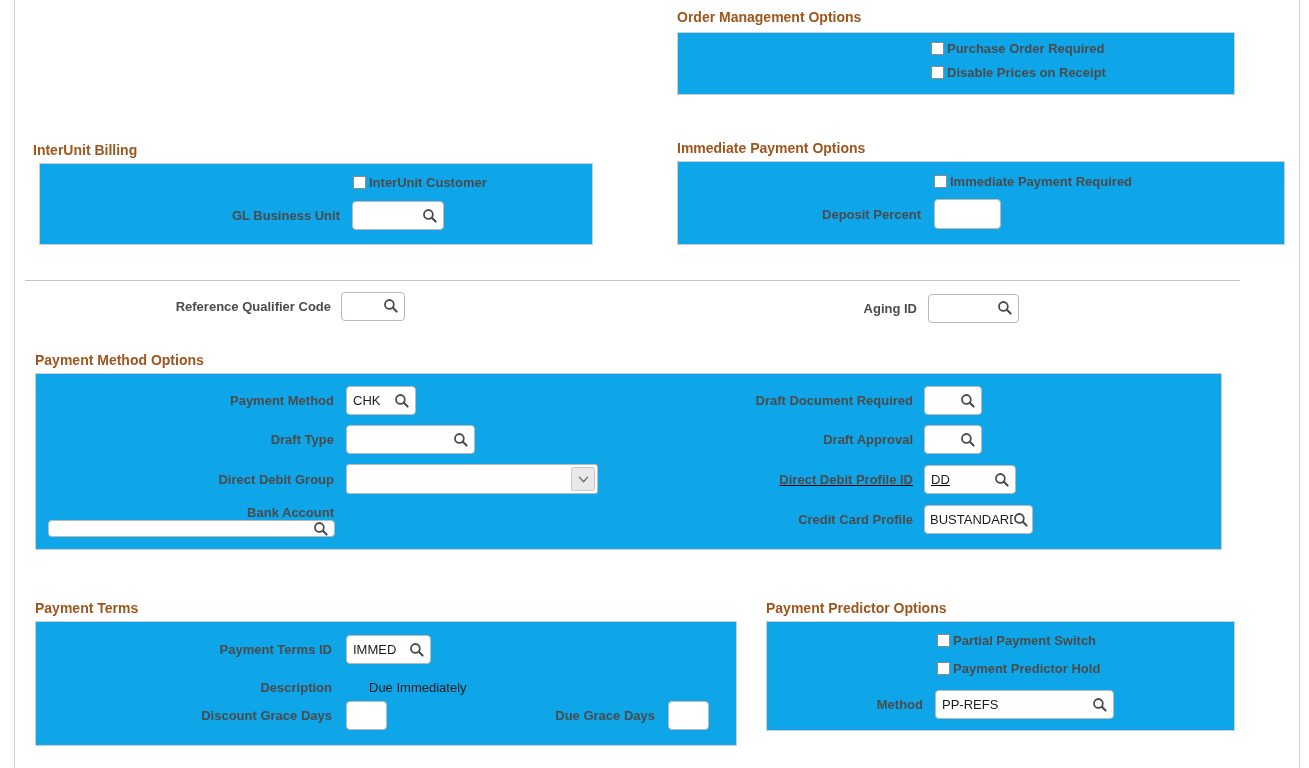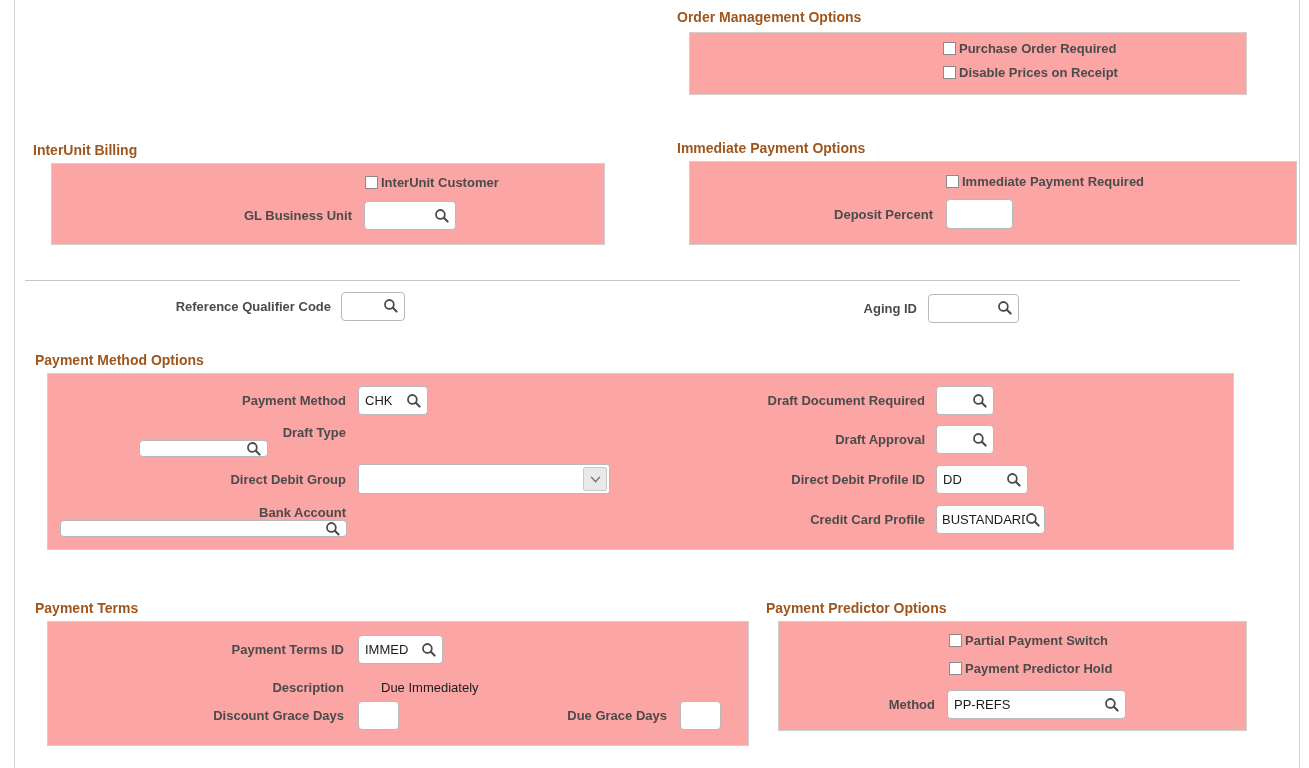--- a/index.html
+++ b/index.html
@@ -11,21 +11,21 @@
   }
   .frame-border { position:absolute; top:0; bottom:0; width:1px; background:#ccd3da; }
   .frame-border.left { left:14px; }
   .frame-border.right { left:1299px; }
 
   .section-title {
     position:absolute; font-size:14px; font-weight:bold; color:#9E561D;
     white-space:nowrap;
   }
   .group-box {
-    position:absolute; border:1px solid #cfcfcf; background:#fca5a5;margin-left:12px;
+    position:absolute; border:1px solid #cfcfcf; background:#0ea5e9;
   }
   .divider { position:absolute; height:1px; background:#c6c6c6; }
 
   .row { position:absolute; display:flex; align-items:center; white-space:nowrap; }
   .flabel {
     font-size:13px; font-weight:bold; color:#4B4B4B; text-align:right;
     display:inline-block;
   }
   .fvalue { font-size:13px; color:#1c1c1c; }
 
@@ -141,21 +141,21 @@
     <div class="row" style="left:0; top:12px; height:29px;">
       <span class="flabel" style="width:298px; margin-right:12px;">Payment Method</span>
       <span class="lookup-box" style="width:70px;">
         <input value="CHK" style="">
         <svg class="mag" width="16" height="16" viewBox="0 0 20 20">
             <circle cx="8" cy="8" r="5.5" fill="none" stroke="#4a4a4a" stroke-width="2.2"></circle>
             <line x1="12.3" y1="12.3" x2="17" y2="17" stroke="#4a4a4a" stroke-width="2.6" stroke-linecap="round"></line>
           </svg>
       </span>
     </div>
-    <div class="row" style="left:0; top:51px; height:29px;flex-direction:column;">
+    <div class="row" style="left:0; top:51px; height:29px;">
       <span class="flabel" style="width:298px; margin-right:12px;">Draft Type</span>
       <span class="lookup-box" style="width:129px;">
         <input value="" style="">
         <svg class="mag" width="16" height="16" viewBox="0 0 20 20">
             <circle cx="8" cy="8" r="5.5" fill="none" stroke="#4a4a4a" stroke-width="2.2"></circle>
             <line x1="12.3" y1="12.3" x2="17" y2="17" stroke="#4a4a4a" stroke-width="2.6" stroke-linecap="round"></line>
           </svg>
       </span>
     </div>
     <div class="row" style="left:0; top:90px; height:30px;">
@@ -193,21 +193,21 @@
     <div class="row" style="left:560px; top:51px; height:29px;">
       <span class="flabel" style="width:317px; margin-right:11px;">Draft Approval</span>
       <span class="lookup-box" style="width:58px;">
         <input style="padding-right: 20px;" value="">
         <svg class="mag" width="16" height="16" viewBox="0 0 20 20">
             <circle cx="8" cy="8" r="5.5" fill="none" stroke="#4a4a4a" stroke-width="2.2"></circle>
             <line x1="12.3" y1="12.3" x2="17" y2="17" stroke="#4a4a4a" stroke-width="2.6" stroke-linecap="round"></line>
           </svg>
       </span>
     </div>
-    <div class="row" style="left:560px; top:91px; height:29px;">
+    <div class="row" style="left:560px; top:91px; height:29px;text-decoration:underline;">
       <span class="flabel" style="width:317px; margin-right:11px;">Direct Debit Profile ID</span>
       <span class="lookup-box" style="width:92px;">
         <input value="DD" style="">
         <svg class="mag" width="16" height="16" viewBox="0 0 20 20">
             <circle cx="8" cy="8" r="5.5" fill="none" stroke="#4a4a4a" stroke-width="2.2"></circle>
             <line x1="12.3" y1="12.3" x2="17" y2="17" stroke="#4a4a4a" stroke-width="2.6" stroke-linecap="round"></line>
           </svg>
       </span>
     </div>
     <div class="row" style="left:560px; top:131px; height:29px;">

